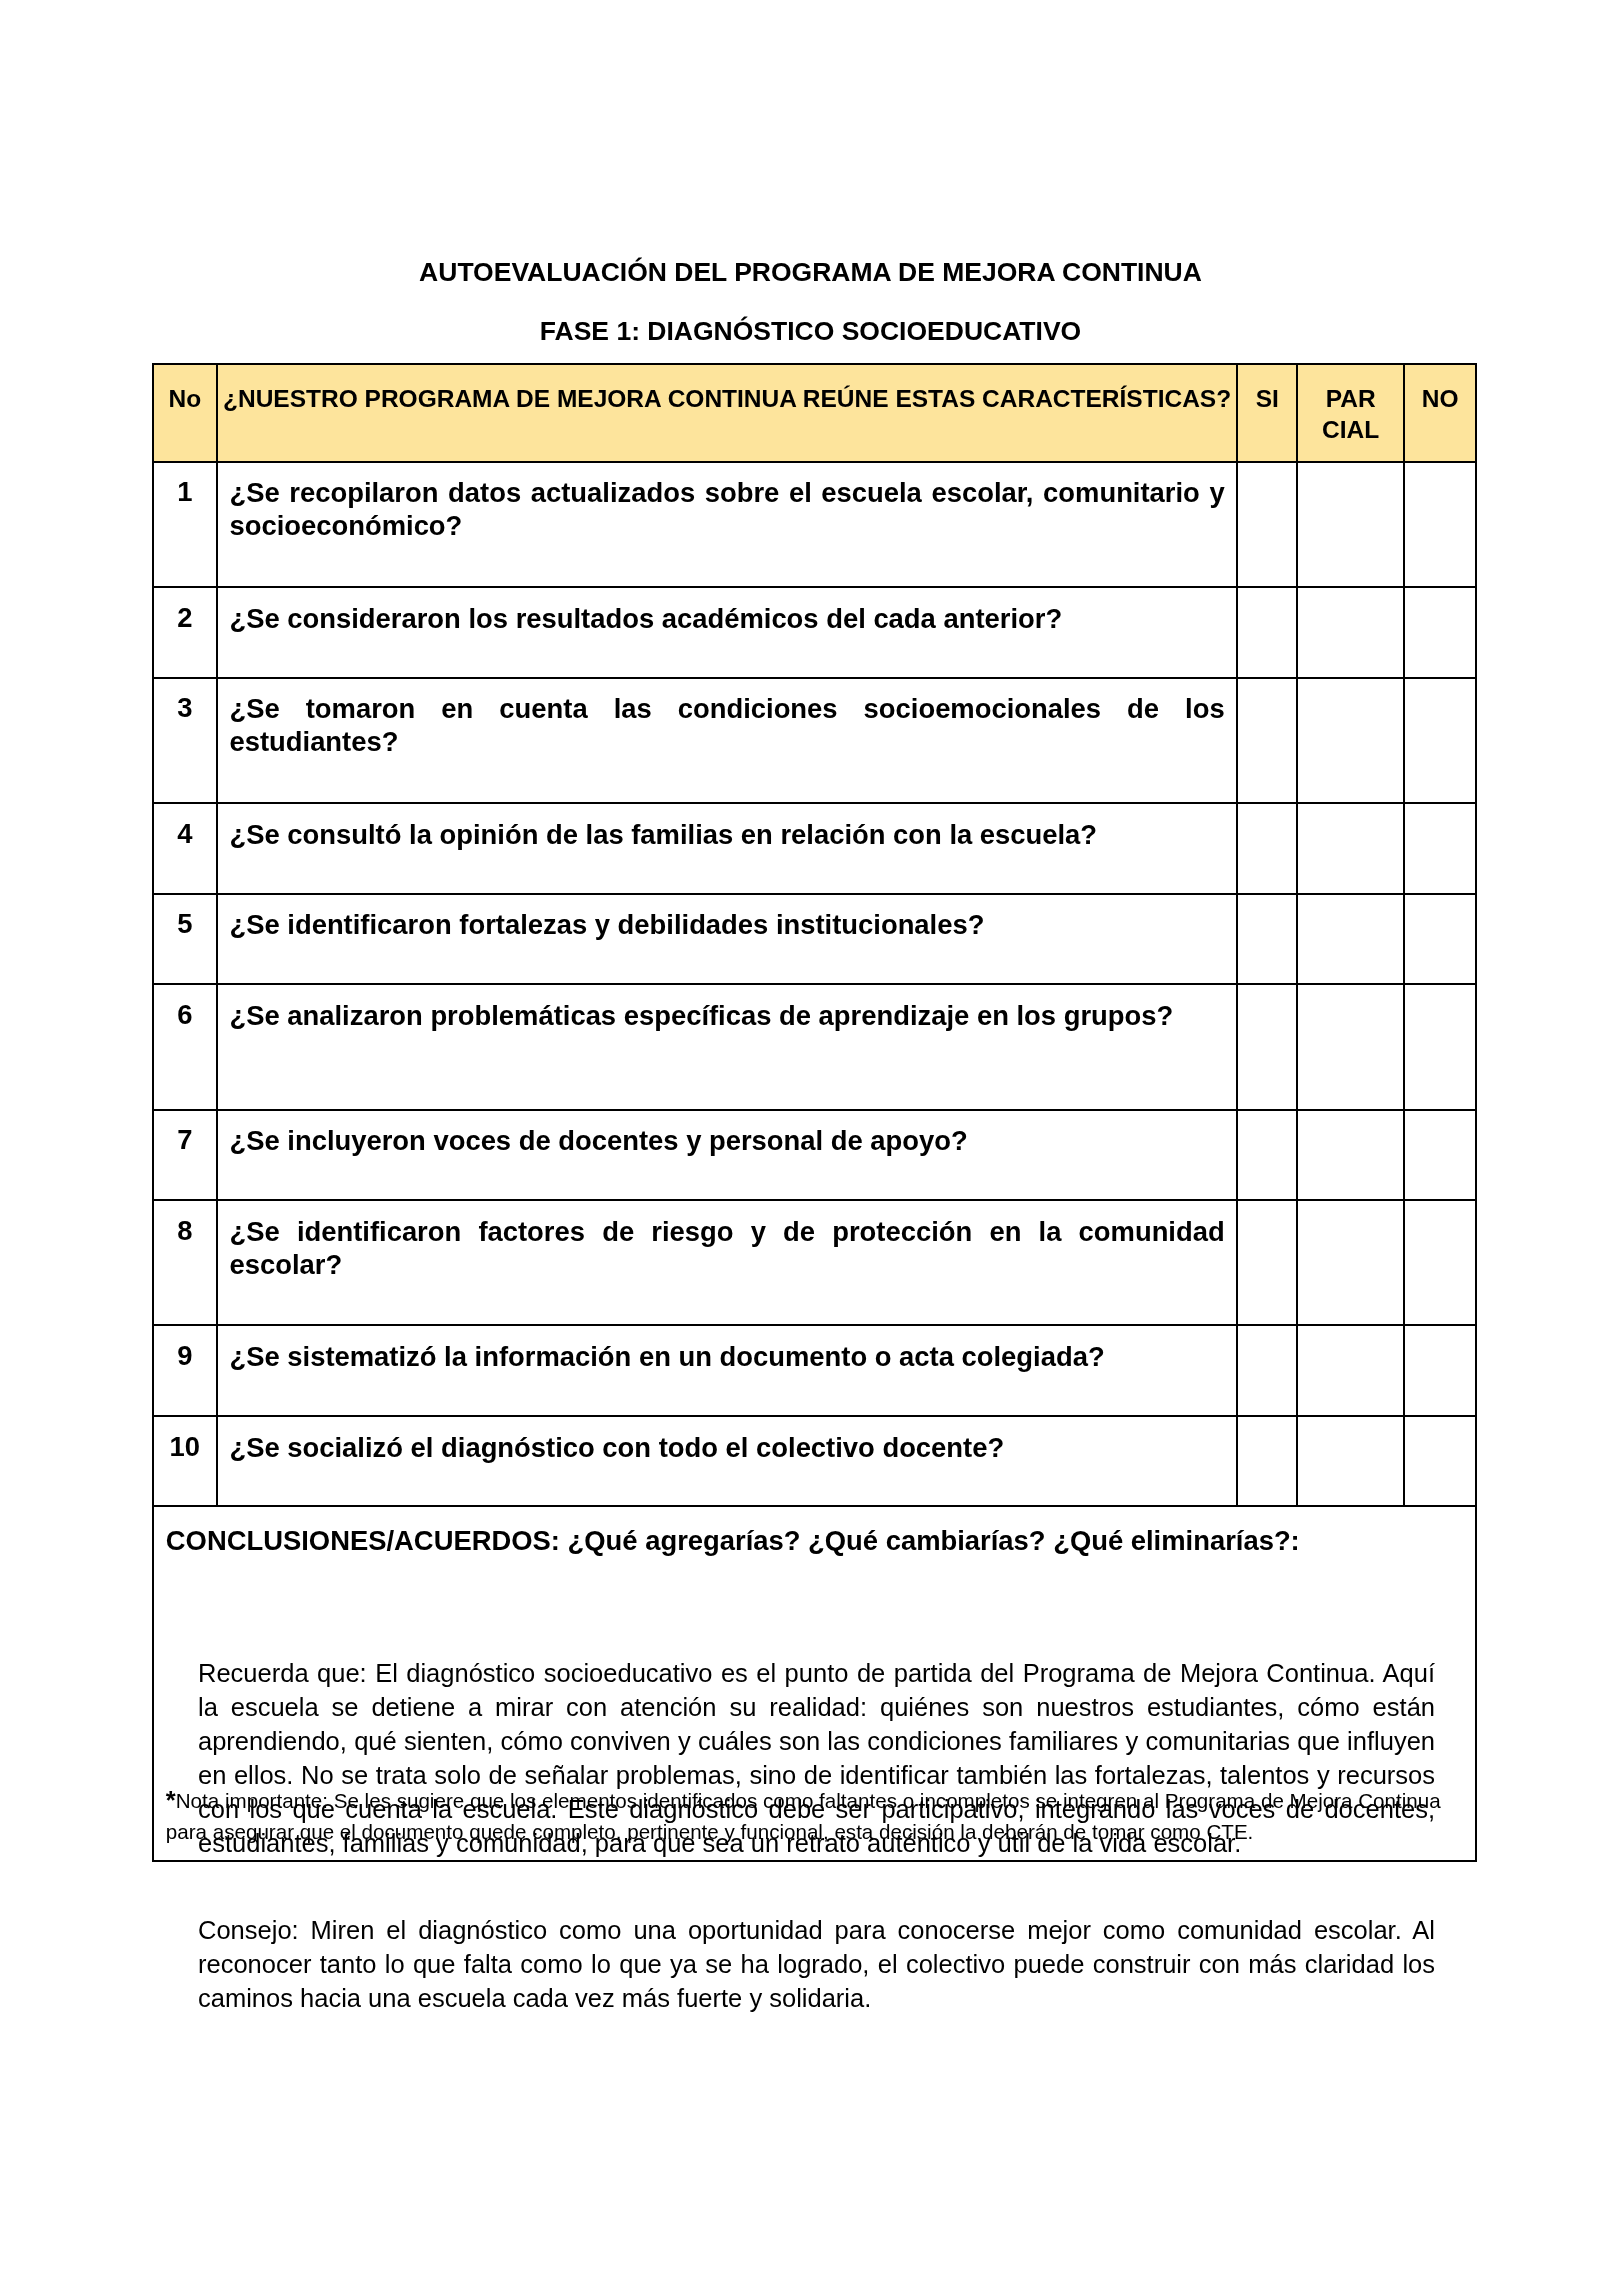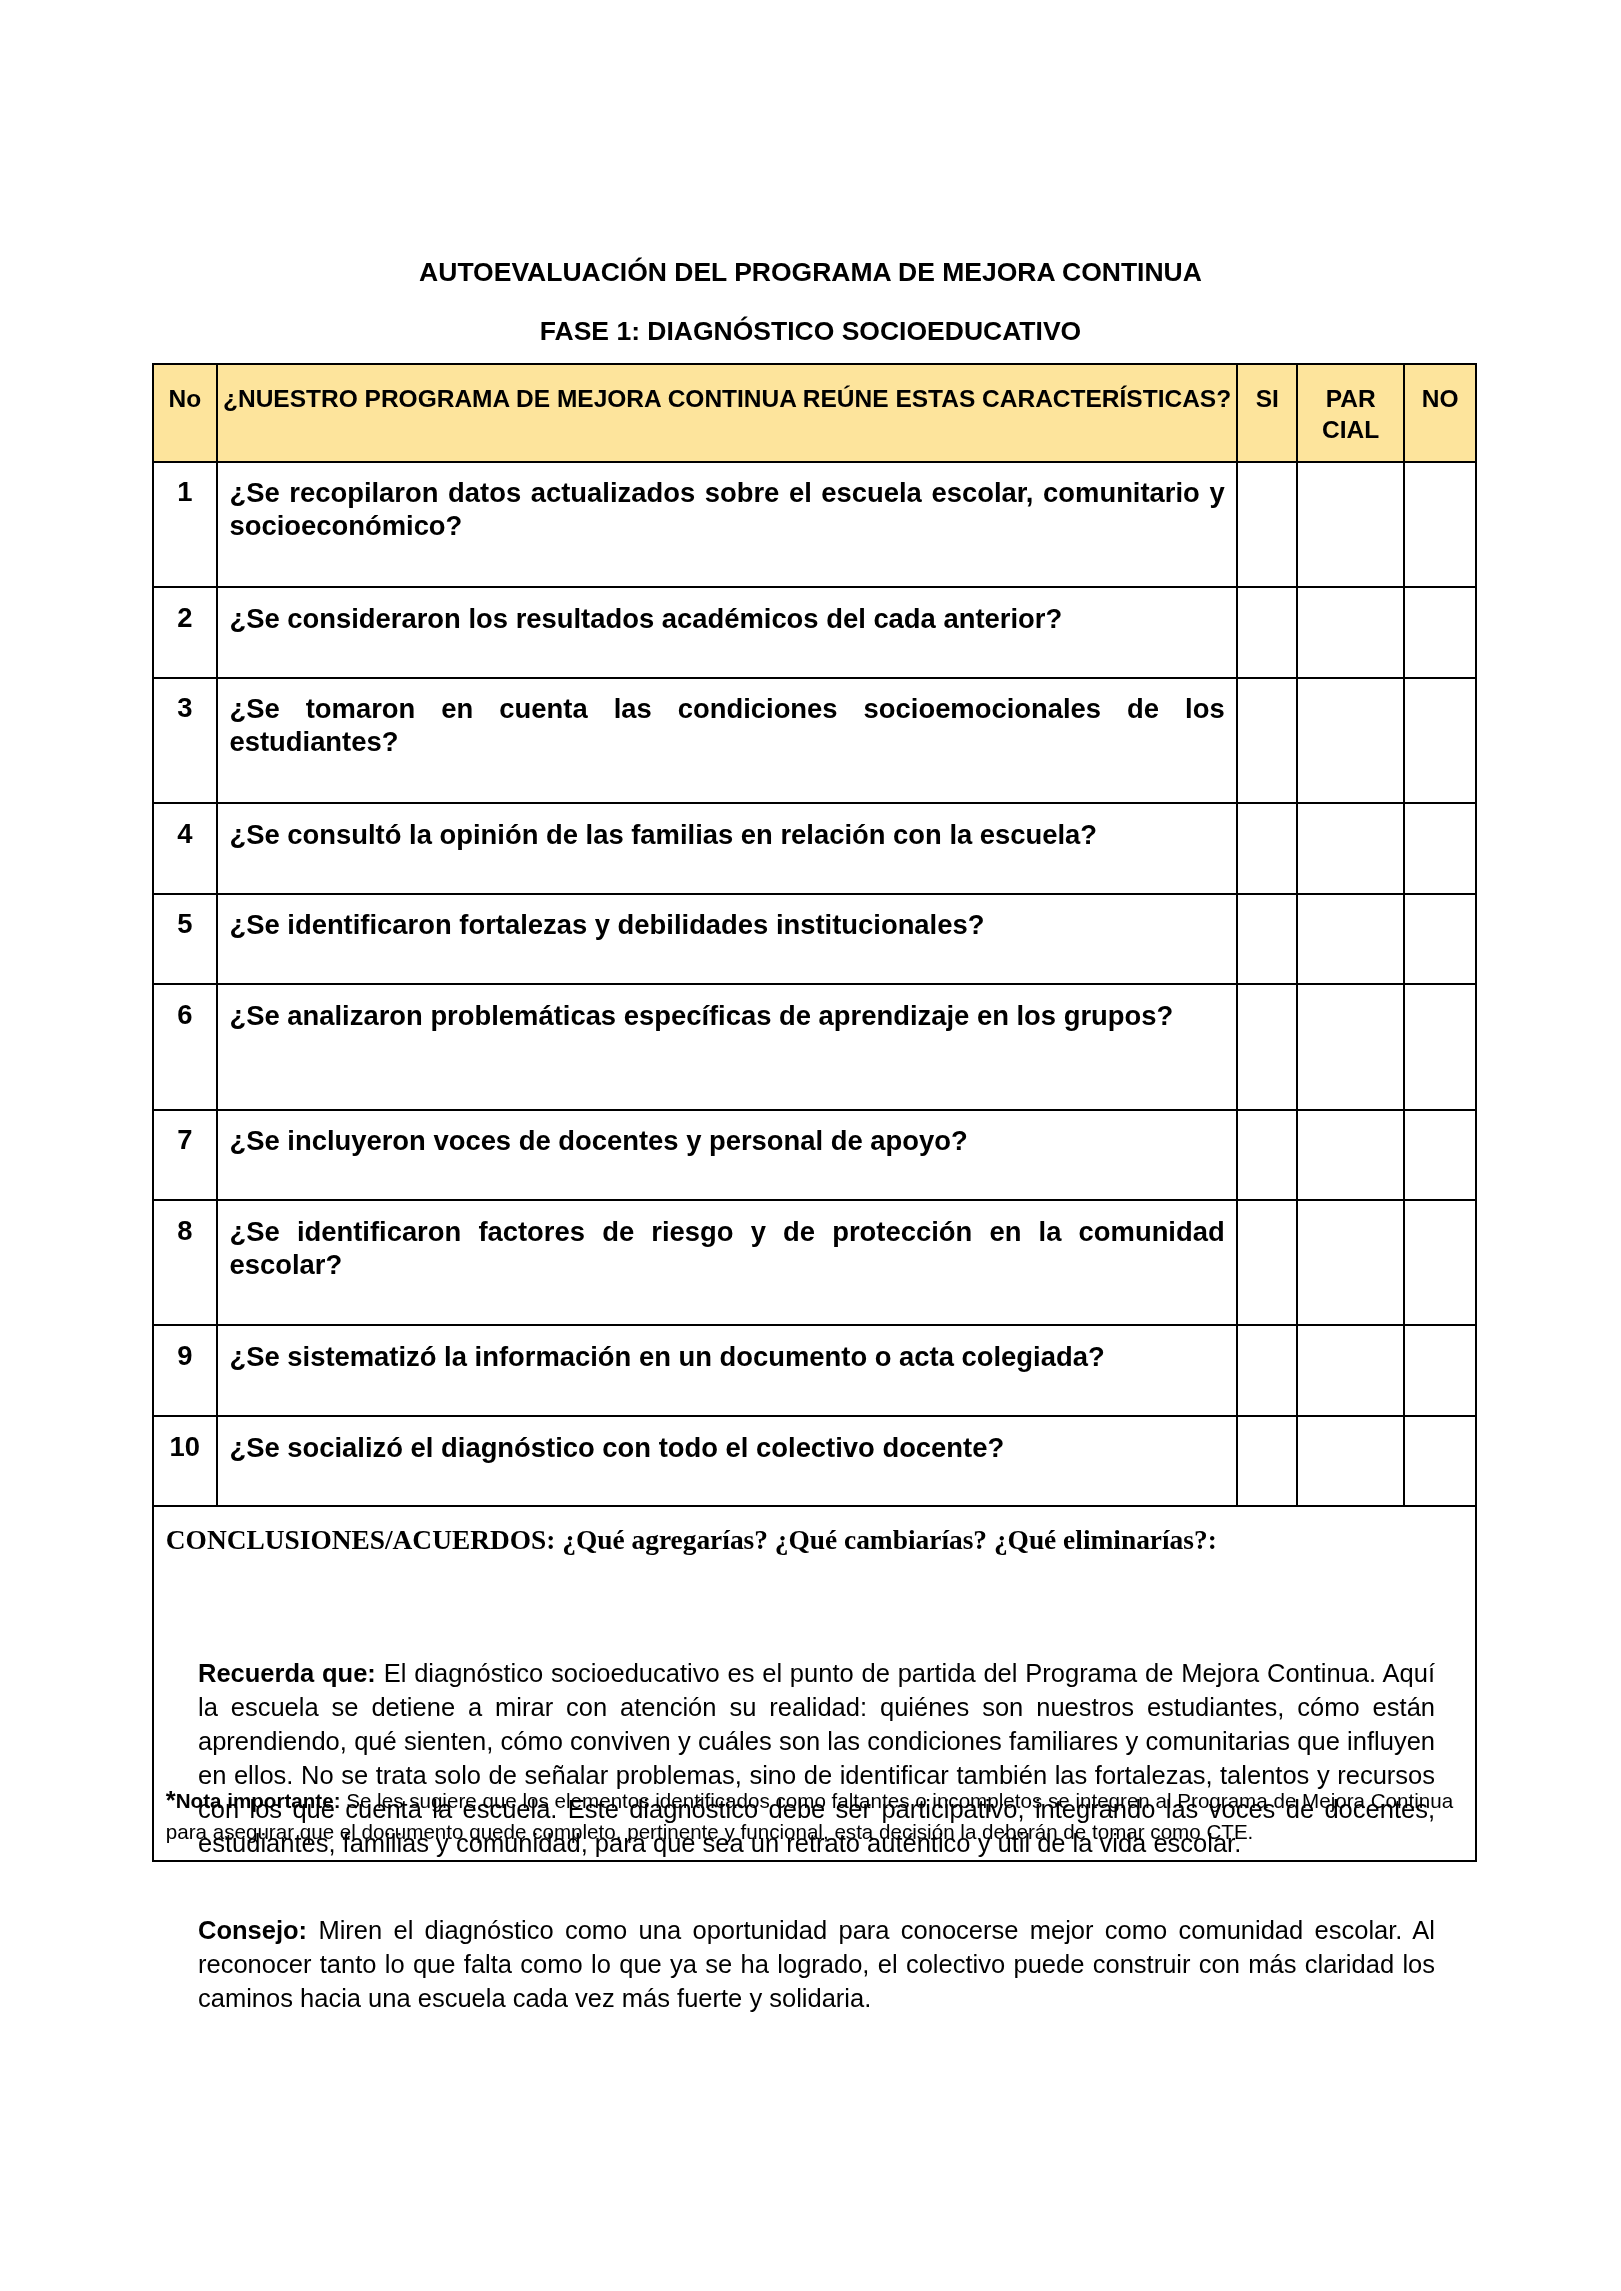--- a/index.html
+++ b/index.html
@@ -14,27 +14,27 @@
   .col-q { width:1010px; }
   .col-si { width:59px; }
   .col-par { width:106px; }
   .col-nope { width:71px; }
   td.no { text-align:center; font-weight:bold; font-size:27.4px; padding-top:13.7px !important; }
   td.q { font-weight:bold; font-size:27.4px; text-align:justify; line-height:33px; padding:13.7px 11.8px 11.8px 11.8px !important; }
   tr.r1 td { height:63px; }
   tr.r2 td { height:98px; }
   td.box { background:#fff; }
   td.concl { height:353px; position:relative; padding:0 !important; }
-  .concl-title { position:absolute; left:11.8px; top:17.6px; font-weight:bold; font-size:27.4px;font-family:Liberation Serif, serif; }
+  .concl-title { position:absolute; left:11.8px; top:17.6px; font-weight:bold; font-size:27.4px; }
   .nota { position:absolute; left:11.8px; right:11.8px; bottom:13.7px; font-size:20.6px; line-height:31px; }
   .nota .ast { font-size:25.5px; font-weight:bold; vertical-align:top; }
   .para { position:absolute; left:198px; width:1237px; font-size:25.5px; line-height:34px; text-align:justify; }
   #recuerda { top:1656px; }
   #consejo { top:1913px; }
-  .bold { font-weight:bold; }
+  .bold { font-weight:normal; }
 </style>
 </head>
 <body>
 
 <div class="title" id="t1">AUTOEVALUACIÓN DEL PROGRAMA DE MEJORA CONTINUA</div>
 <div class="title" id="t2">FASE 1: DIAGNÓSTICO SOCIOEDUCATIVO</div>
 
 <table class="sheet">
   <colgroup>
     <col class="col-no">

